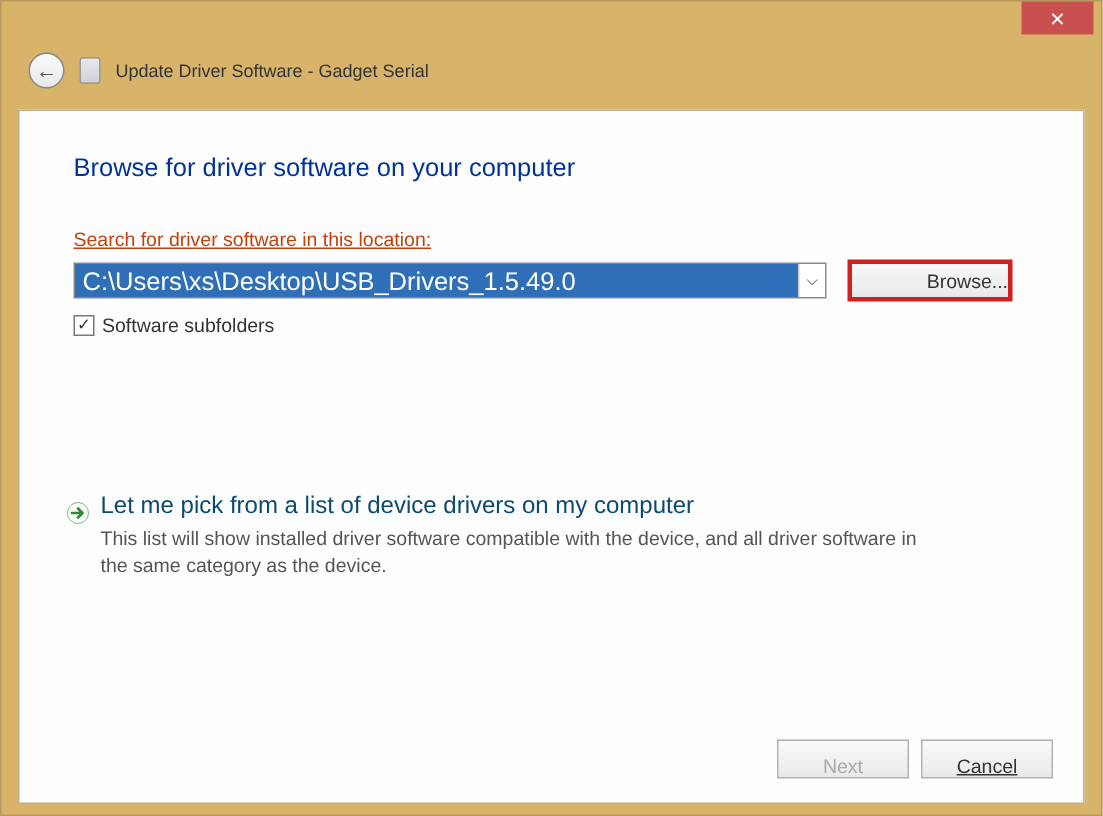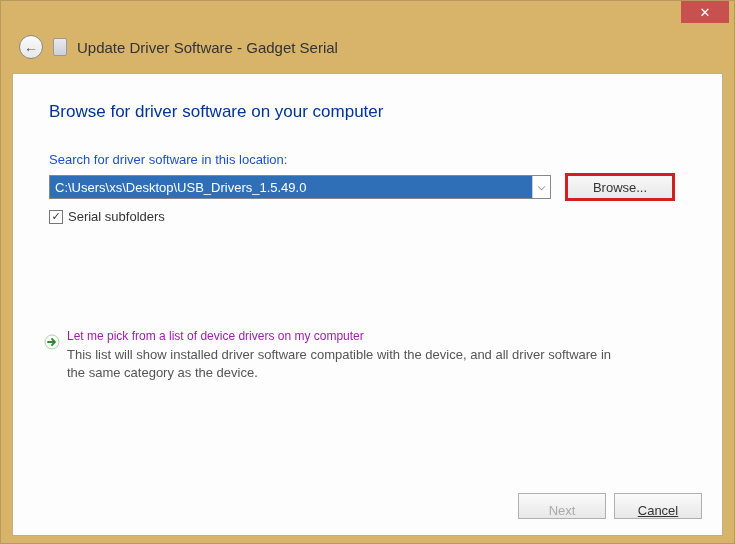--- a/index.html
+++ b/index.html
@@ -60,62 +60,63 @@
       font-size: 14px;
     }
     .device-icon {
       width: 14px;
       height: 18px;
       background: linear-gradient(#e8e8f0, #d0d0d8);
       border: 1px solid #999;
       border-radius: 2px;
     }
     .window-title {
-      font-size: 15px;
+      font-size: 12px;
       color: #333;
     }
     .content {
       background: #fdfdfd;
       margin: 0 11px 7px 11px;
       height: 463px;
       border: 1px solid #c0b088;
       padding: 28px 36px 18px 36px;
       position: relative;
     }
     .heading {
       color: #003399;
       font-size: 17px;
       font-weight: 400;
       margin-bottom: 30px;
     }
     .field-label {
       font-size: 13px;
-      color: #1d4ed8;
+      color: #c2410c;
       margin-bottom: 6px;
+      text-decoration: underline;
     }
     .path-row {
       display: flex;
       align-items: center;
       gap: 14px;
       margin-bottom: 8px;
     }
     .path-combo {
       width: 502px;
       height: 24px;
       border: 1px solid #888;
       background: #fff;
       display: flex;
       align-items: center;
       position: relative;
     }
     .path-text {
       flex: 1;
       background: #2f6fb8;
       color: #fff;
-      font-size: 13px;
+      font-size: 17px;
       padding: 2px 5px;
       height: 100%;
       line-height: 20px;
       white-space: nowrap;
       overflow: hidden;
     }
     .combo-arrow {
       width: 18px;
       height: 100%;
       display: flex;
@@ -129,21 +130,21 @@
     .browse-btn {
       width: 110px;
       height: 28px;
       border: 3px solid #d02020;
       background: linear-gradient(#f8f8f8, #e8e8e8);
       font-size: 13px;
       color: #333;
       cursor: pointer;
       display: flex;
       align-items: center;
-      justify-content: center;
+      justify-content: flex-end;
     }
     .subfolder-row {
       display: flex;
       align-items: center;
       gap: 5px;
       font-size: 13px;
       color: #333;
     }
     .checkbox {
       width: 14px;
@@ -171,22 +172,22 @@
       height: 18px;
       display: flex;
       align-items: center;
       justify-content: center;
     }
     .arrow-icon svg {
       width: 16px;
       height: 16px;
     }
     .pick-title {
-      color: #a21caf;
-      font-size: 12px;
+      color: #0c4a6e;
+      font-size: 16px;
       font-weight: 400;
       margin-bottom: 3px;
     }
     .pick-desc {
       color: #555;
       font-size: 13px;
       line-height: 1.35;
       max-width: 560px;
     }
     .footer {
@@ -246,21 +247,21 @@
       </div>
       <div class="browse-btn">
         <span>Browse...</span>
       </div>
     </div>
 
     <div class="subfolder-row">
       <div class="checkbox">
         <span>✓</span>
       </div>
-      <span>Serial subfolders</span>
+      <span>Software subfolders</span>
     </div>
 
     <div class="pick-option">
       <div class="arrow-icon">
         <svg viewBox="0 0 16 16">
           <circle cx="8" cy="8" r="7" fill="none" stroke="#6eb86e" stroke-width="0.6"></circle>
           <path d="M4 8 L10 8 M8 5 L11 8 L8 11" fill="none" stroke="#2d8a2d" stroke-width="1.8" stroke-linecap="round" stroke-linejoin="round"></path>
         </svg>
       </div>
       <div class="pick-title">Let me pick from a list of device drivers on my computer</div>

